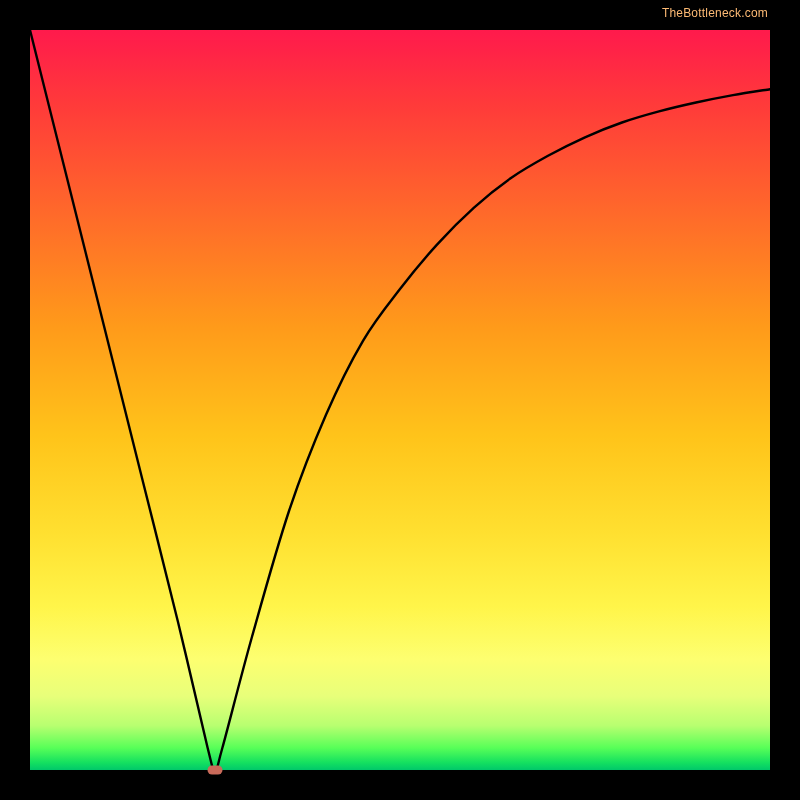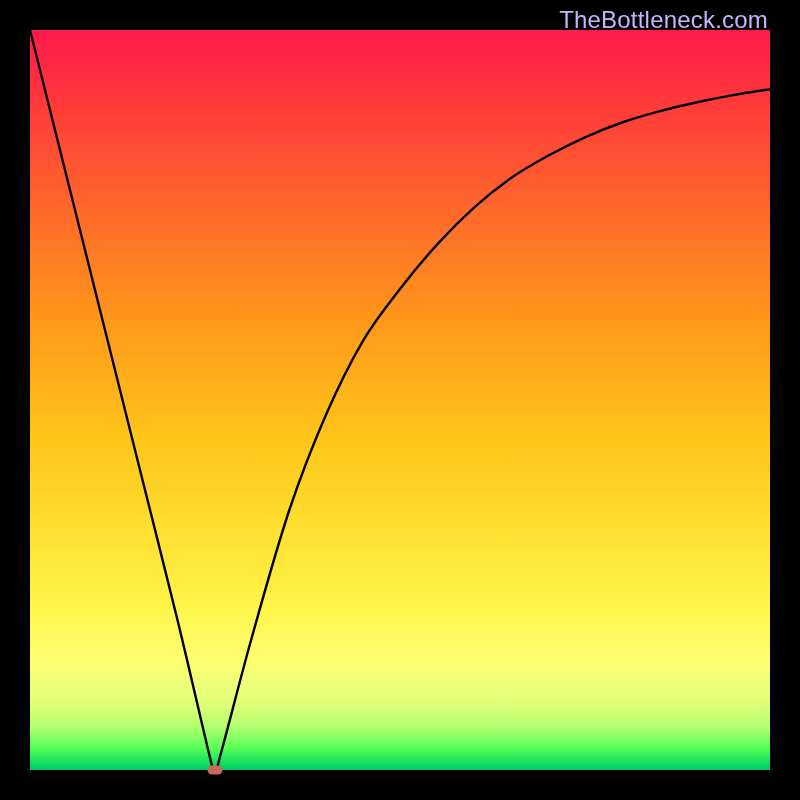--- a/index.html
+++ b/index.html
@@ -36,22 +36,22 @@
       #b8ff70 94%,
       #58ff58 97%,
       #14e060 99%,
       #00c86a 100%
     );
   }
   .watermark {
     position: absolute;
     top: 6px;
     right: 32px;
-    color: #c4b5fd;
-    font-size: 24px;
+    color: #fdba74;
+    font-size: 12px;
     letter-spacing: 0.2px;
     user-select: none;
   }
   svg.curve {
     position: absolute;
     left: 0;
     top: 0;
     width: 740px;
     height: 740px;
     overflow: visible;

